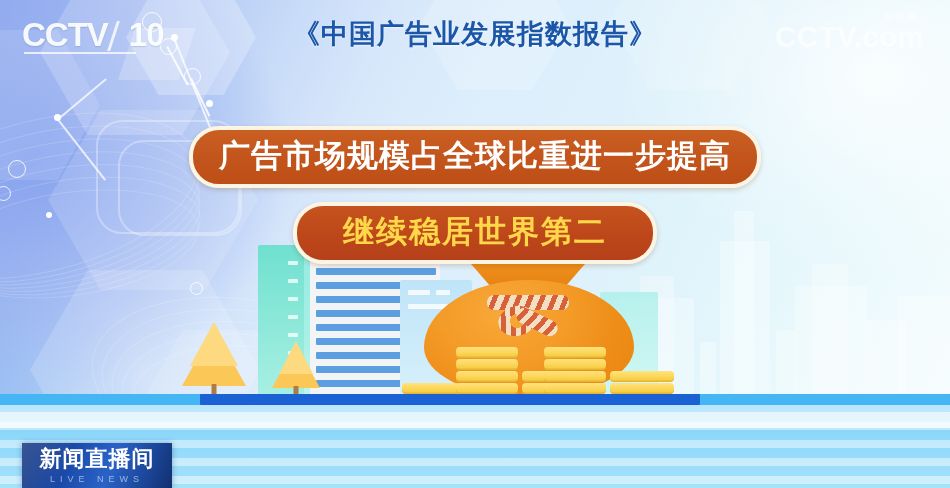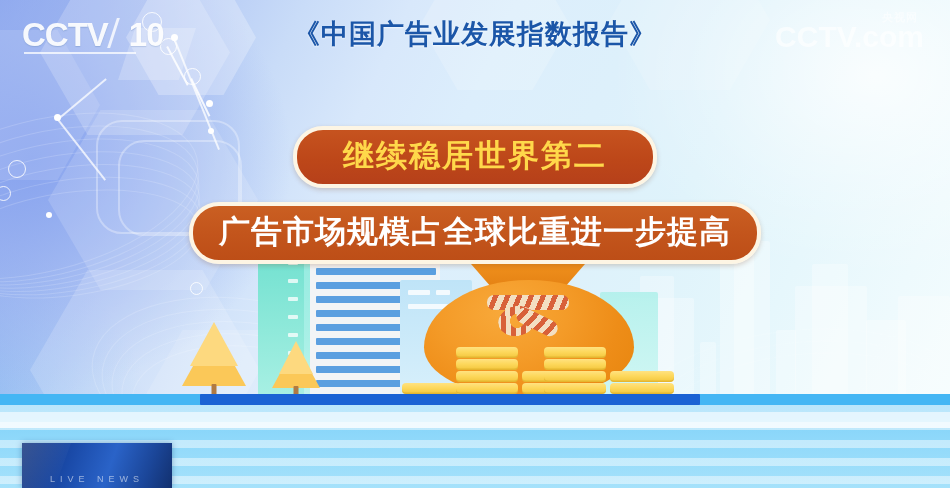--- a/index.html
+++ b/index.html
@@ -360,21 +360,21 @@
     width: 150px; height: 56px;
   }
   .cctv-main {
     font-size: 33px;
     font-weight: bold;
     letter-spacing: -1px;
     color: rgba(255,255,255,0.92);
     text-shadow: 0 1px 1px rgba(120,150,200,0.5);
     line-height: 1;
     display: flex;
-    align-items: flex-start;
+    align-items: flex-end;
   }
   .cctv-13 {
     display: inline-block;
     margin-left: 3px;
     padding-left: 7px;
     color: rgba(255,255,255,0.95);
   }
   .cctv-slash {
     display: inline-block;
     width: 3px; height: 30px;
@@ -633,21 +633,22 @@
 
   <div class="watermark">
     <span class="wm-small">央视网</span>
     <span>CCTV.com</span>
   </div>
 
   <div class="report-title">《中国广告业发展指数报告》</div>
 
 
   <div class="headline-wrap">
+    <div class="headline one">广告市场规模占全球比重进一步提高</div>
     <div class="headline two">继续稳居世界第二</div>
-    <div class="headline one">广告市场规模占全球比重进一步提高</div>
   </div>
 
   <div class="news-banner">
+    <div class="nb-title">新闻直播间</div>
     <div class="nb-sub">LIVE NEWS</div>
   </div>
 
 </div>
 
 </body></html>

